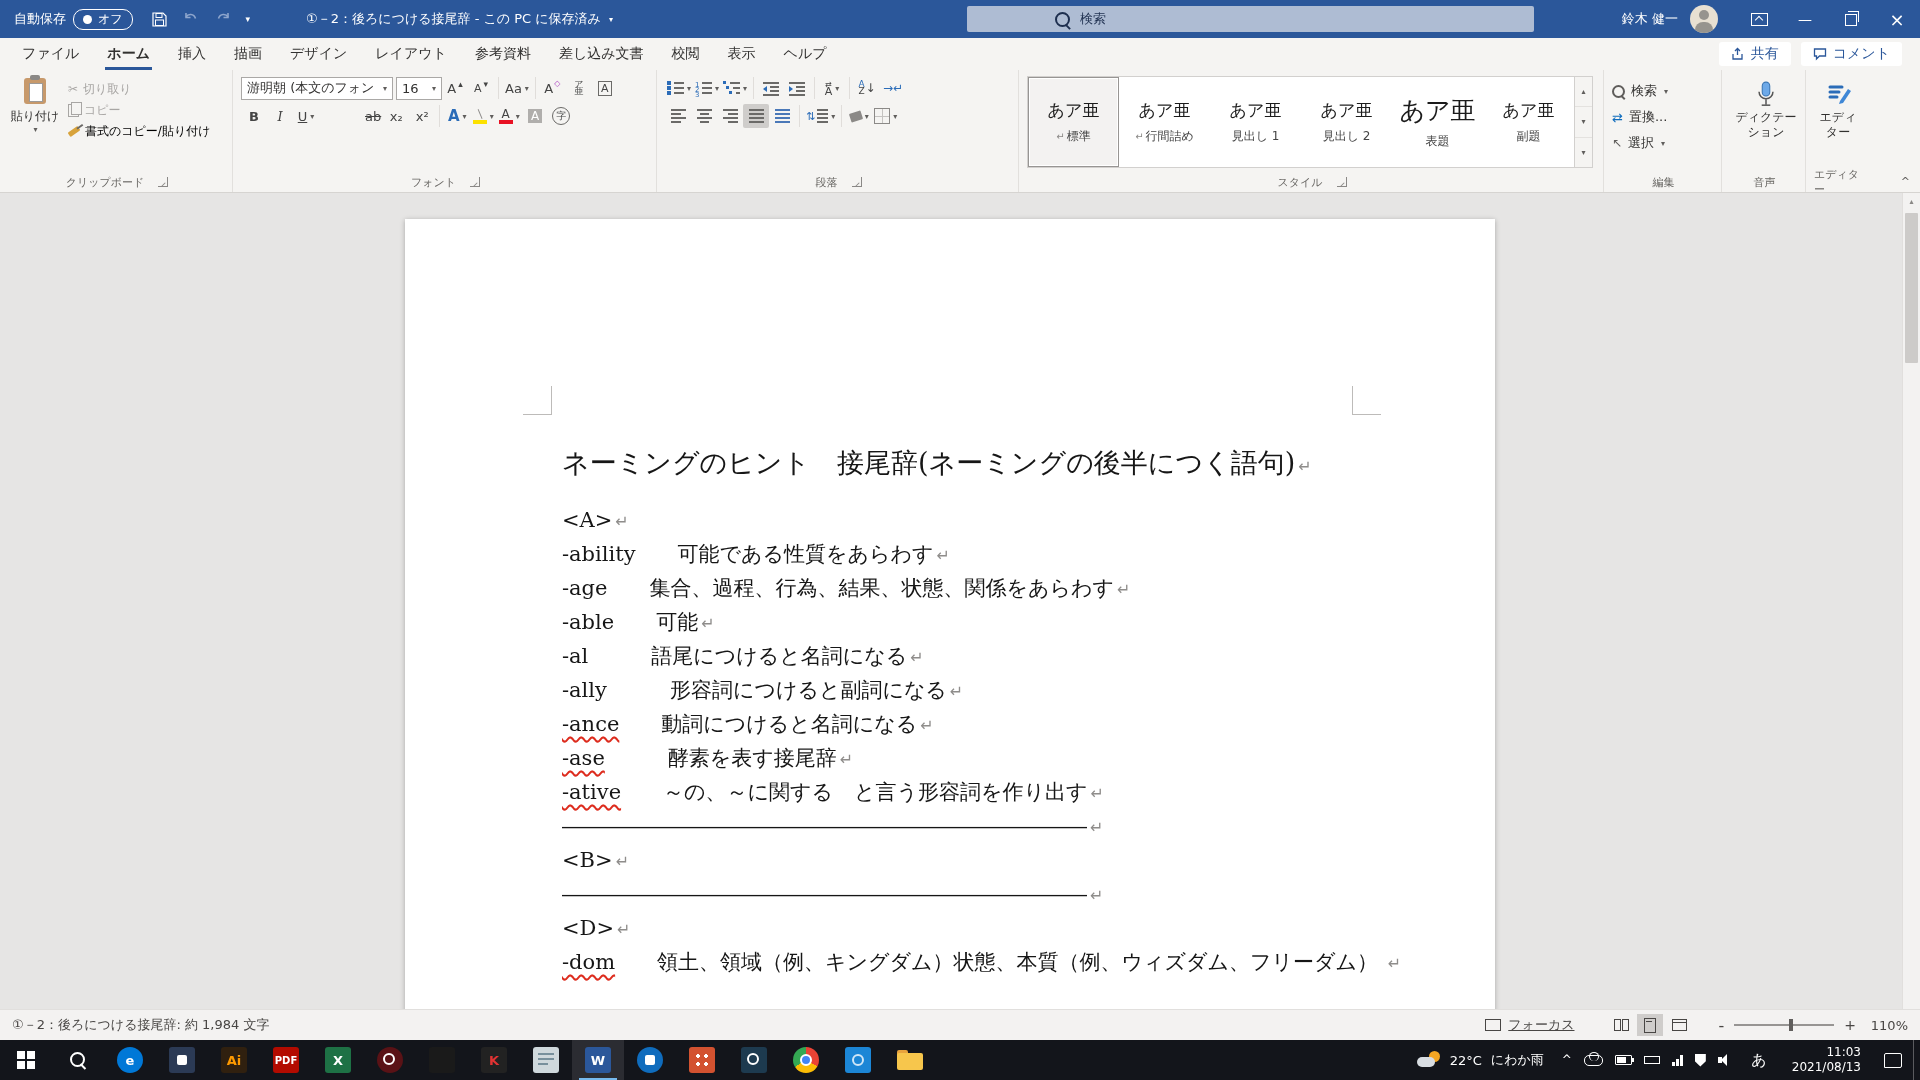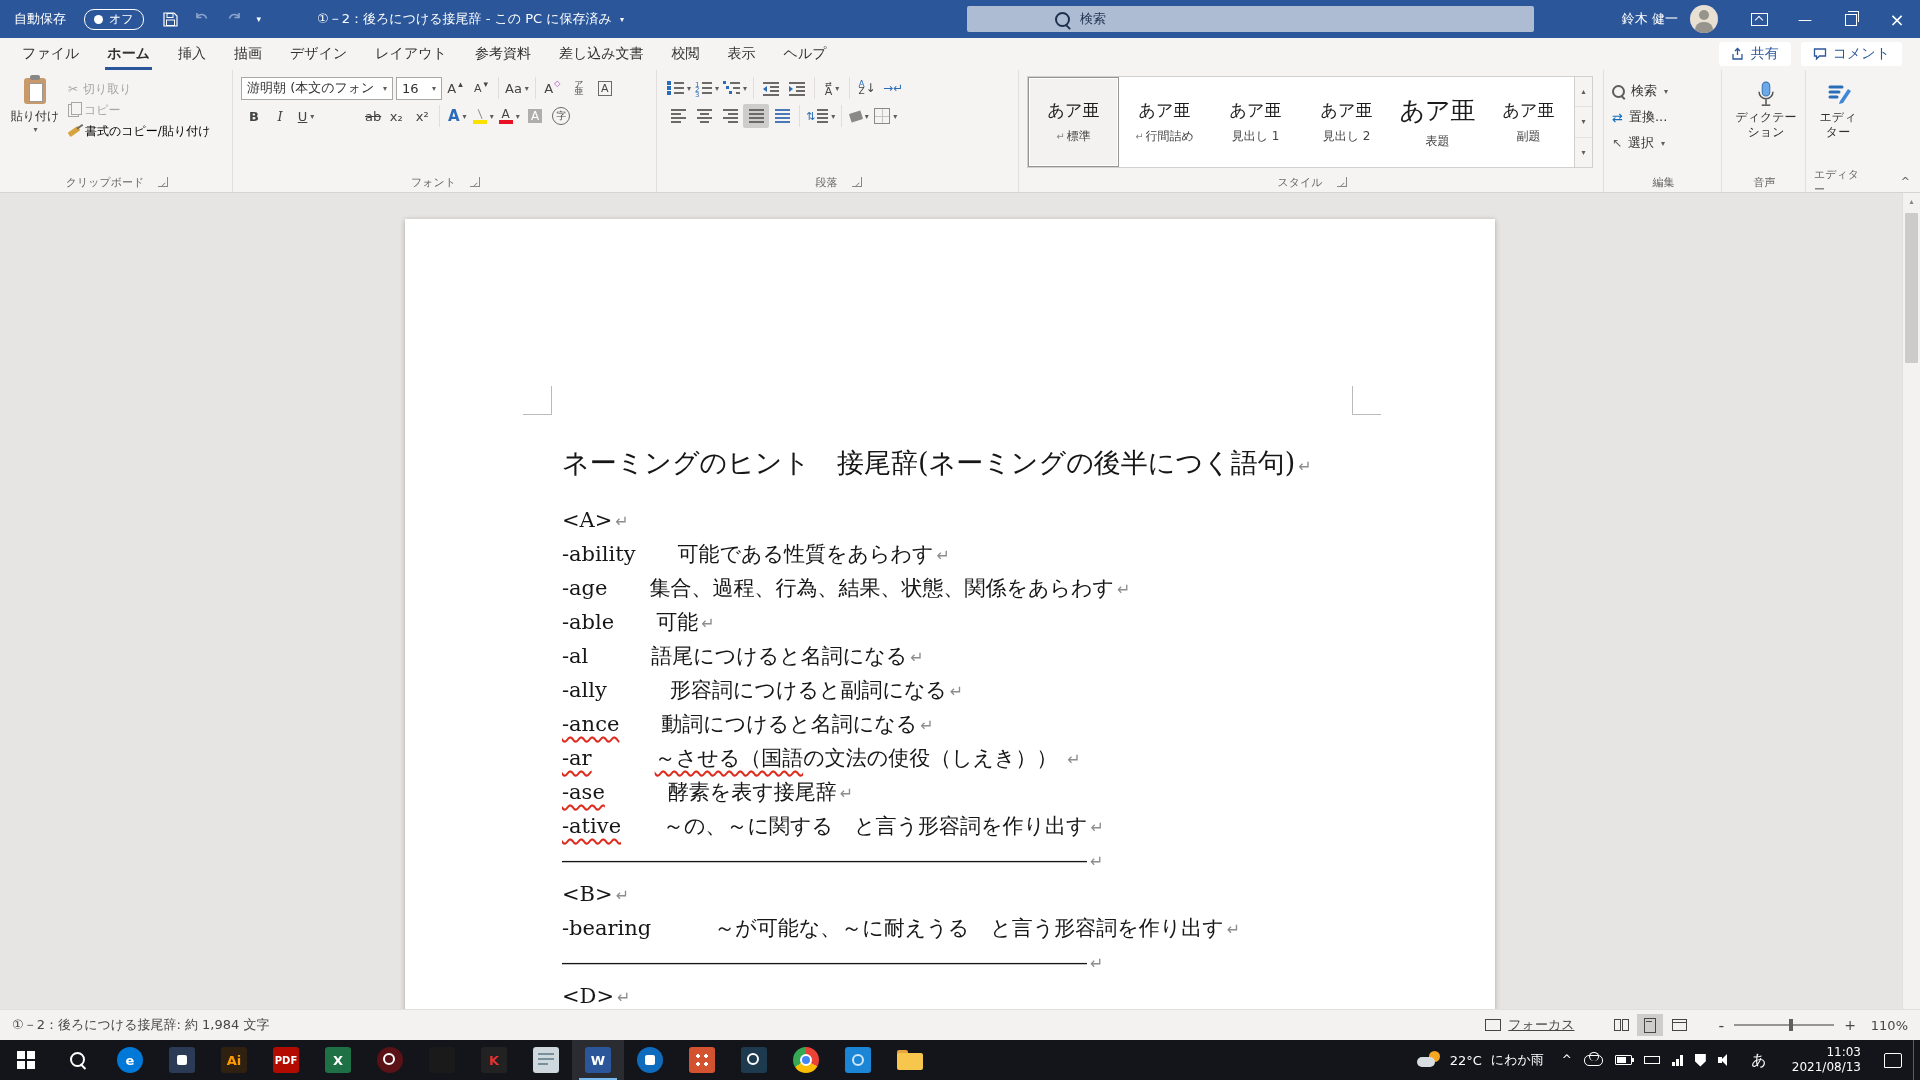--- a/index.html
+++ b/index.html
@@ -1,21 +1,21 @@
 <!DOCTYPE html>
 <html><head>
 <meta charset="utf-8">
 <style>
   html,body{margin:0;padding:0;width:1920px;height:1080px;overflow:hidden;
     font-family:"DejaVu Sans","Liberation Sans",sans-serif;}
   .screen{width:1920px;height:1080px;display:flex;flex-direction:column;background:#e6e5e4;}
 
   
   .titlebar{height:38px;background:#2b579a;display:flex;align-items:center;color:#fff;position:relative;flex:0 0 auto;}
-  .autosave{display:flex;align-items:center;gap:18px;margin-left:14px;font-size:13px;}
+  .autosave{display:flex;align-items:center;gap:7px;margin-left:14px;font-size:13px;}
   .pill{border:1px solid #fff;border-radius:10px;height:19px;display:flex;align-items:center;gap:6px;padding:0 9px;font-size:12px;}
   .pill i{width:9px;height:9px;border-radius:50%;background:#fff;}
   .qat{display:flex;align-items:center;gap:14px;margin-left:18px;}
   .qat svg{display:block;}
   .doc-title{font-size:13px;margin-left:56px;display:flex;align-items:center;gap:8px;white-space:nowrap;}
   .tb-search{position:absolute;left:967px;top:6px;width:567px;height:26px;background:#aebcd3;border-radius:2px;
     display:flex;align-items:center;gap:10px;padding-left:88px;color:#1e2f4f;font-size:13px;box-sizing:border-box;}
   .ic-mag{width:11px;height:11px;border:2px solid #1e2f4f;border-radius:50%;position:relative;flex:0 0 auto;}
   .ic-mag i{position:absolute;width:2px;height:6px;background:#1e2f4f;left:10px;top:10px;transform:rotate(-45deg);}
   .tb-right{margin-left:auto;display:flex;align-items:center;height:100%;}
@@ -659,26 +659,24 @@
       <span class="crop tr"></span>
       <div class="doc-text">
           <p class="doc-line doc-title-line"><span>ネーミングのヒント　接尾辞(ネーミングの後半につく語句)</span><span class="ret">↵</span></p>
           <p class="doc-line"><span>&lt;A&gt;</span><span class="ret">↵</span></p>
           <p class="doc-line"><span>-ability</span><span>　　可能である性質をあらわす</span><span class="ret">↵</span></p>
           <p class="doc-line"><span>-age</span><span>　　集合、過程、行為、結果、状態、関係をあらわす</span><span class="ret">↵</span></p>
           <p class="doc-line"><span>-able</span><span>　　可能</span><span class="ret">↵</span></p>
           <p class="doc-line"><span>-al</span><span>　　　語尾につけると名詞になる</span><span class="ret">↵</span></p>
           <p class="doc-line"><span>-ally</span><span>　　　形容詞につけると副詞になる</span><span class="ret">↵</span></p>
           <p class="doc-line"><span class="sq">-ance</span><span>　　動詞につけると名詞になる</span><span class="ret">↵</span></p>
-          <p class="doc-line"><span class="sq">-ar</span><span>　　　</span><span class="sq">～させる（国語</span><span>の文法の使役（しえき）） </span><span class="ret">↵</span></p>
           <p class="doc-line"><span class="sq">-ase</span><span>　　　酵素を表す接尾辞</span><span class="ret">↵</span></p>
           <p class="doc-line"><span class="sq">-ative</span><span>　　～の、～に関する　と言う形容詞を作り出す</span><span class="ret">↵</span></p>
           <p class="doc-line"><span>―――――――――――――――――――――――――</span><span class="ret">↵</span></p>
           <p class="doc-line"><span>&lt;B&gt;</span><span class="ret">↵</span></p>
-          <p class="doc-line"><span>-bearing</span><span>　　　～が可能な、～に耐えうる　と言う形容詞を作り出す</span><span class="ret">↵</span></p>
           <p class="doc-line"><span>―――――――――――――――――――――――――</span><span class="ret">↵</span></p>
           <p class="doc-line"><span>&lt;D&gt;</span><span class="ret">↵</span></p>
           <p class="doc-line"><span class="sq">-dom</span><span>　　領土、領域（例、キングダム）状態、本質（例、ウィズダム、フリーダム） </span><span class="ret">↵</span></p>
         </div>
     </div>
     <div class="vscroll">
       <div class="vs-up">▴</div>
       <div class="vs-thumb"></div>
     </div>
   </div>

